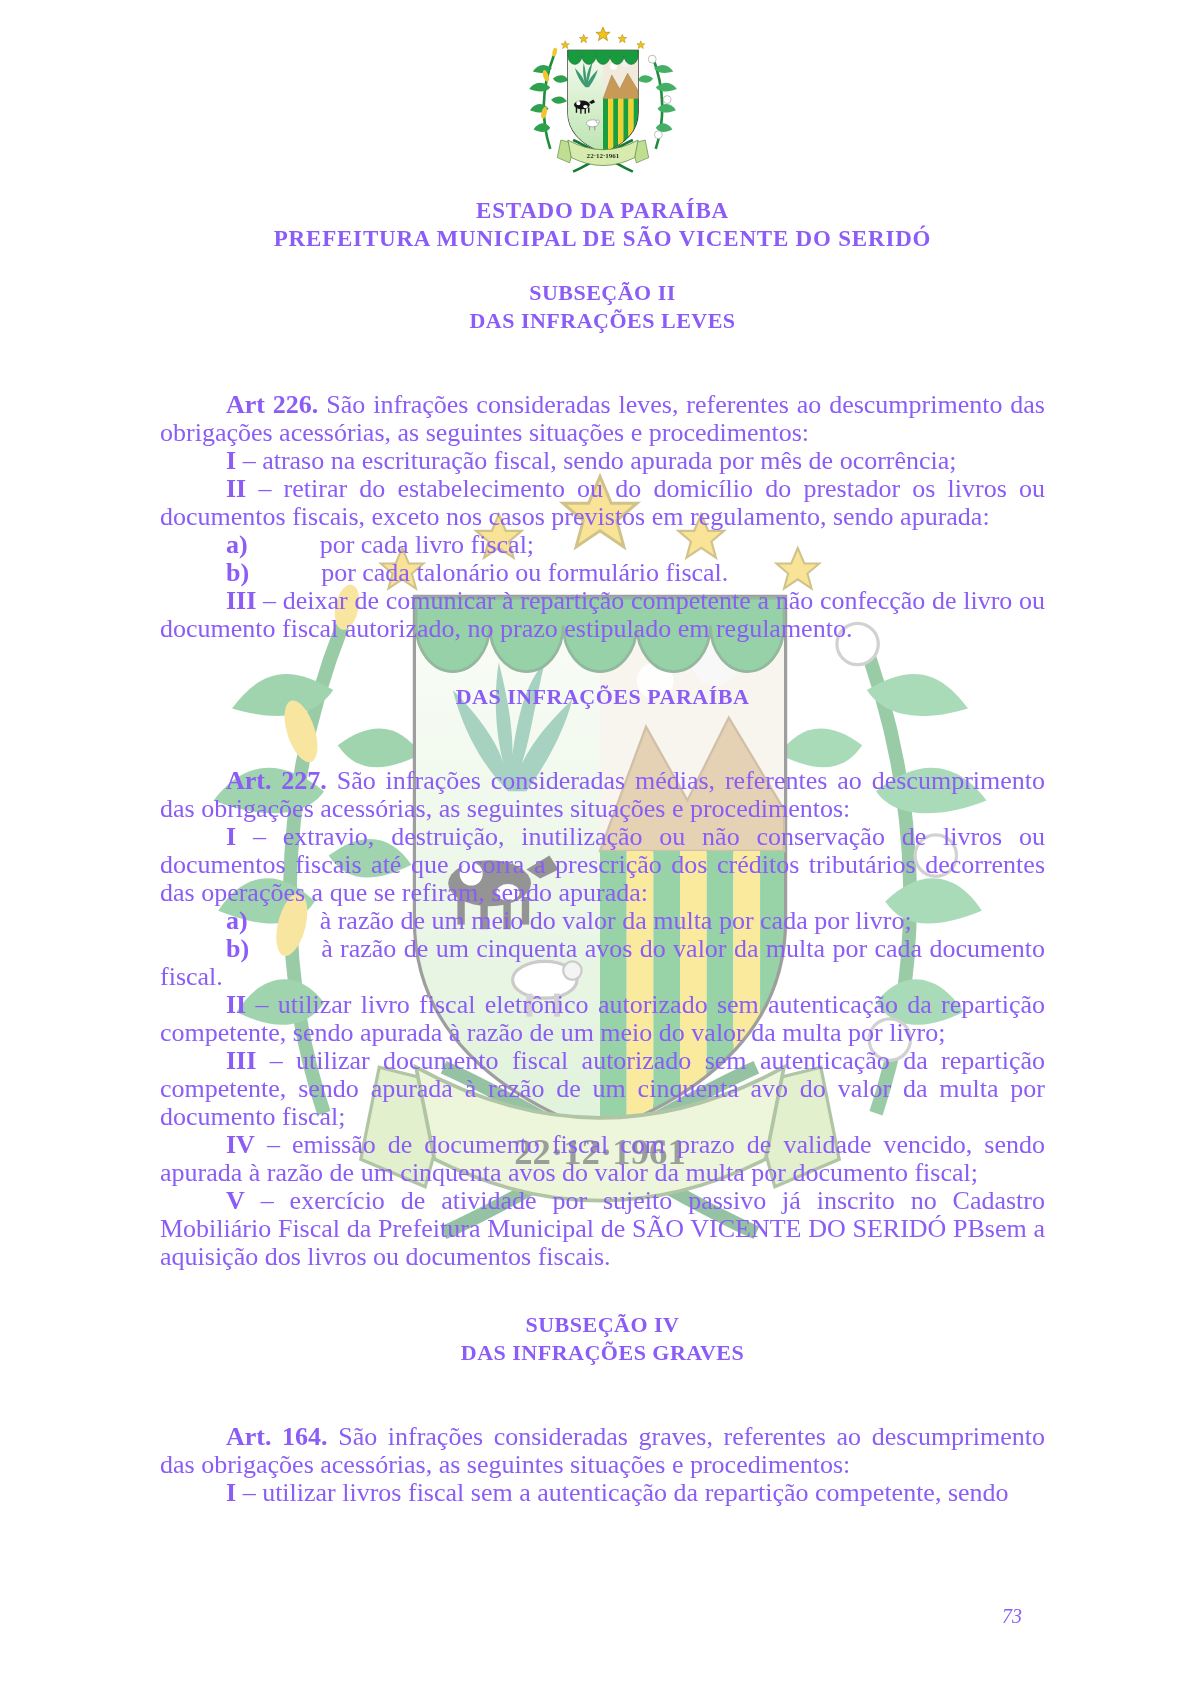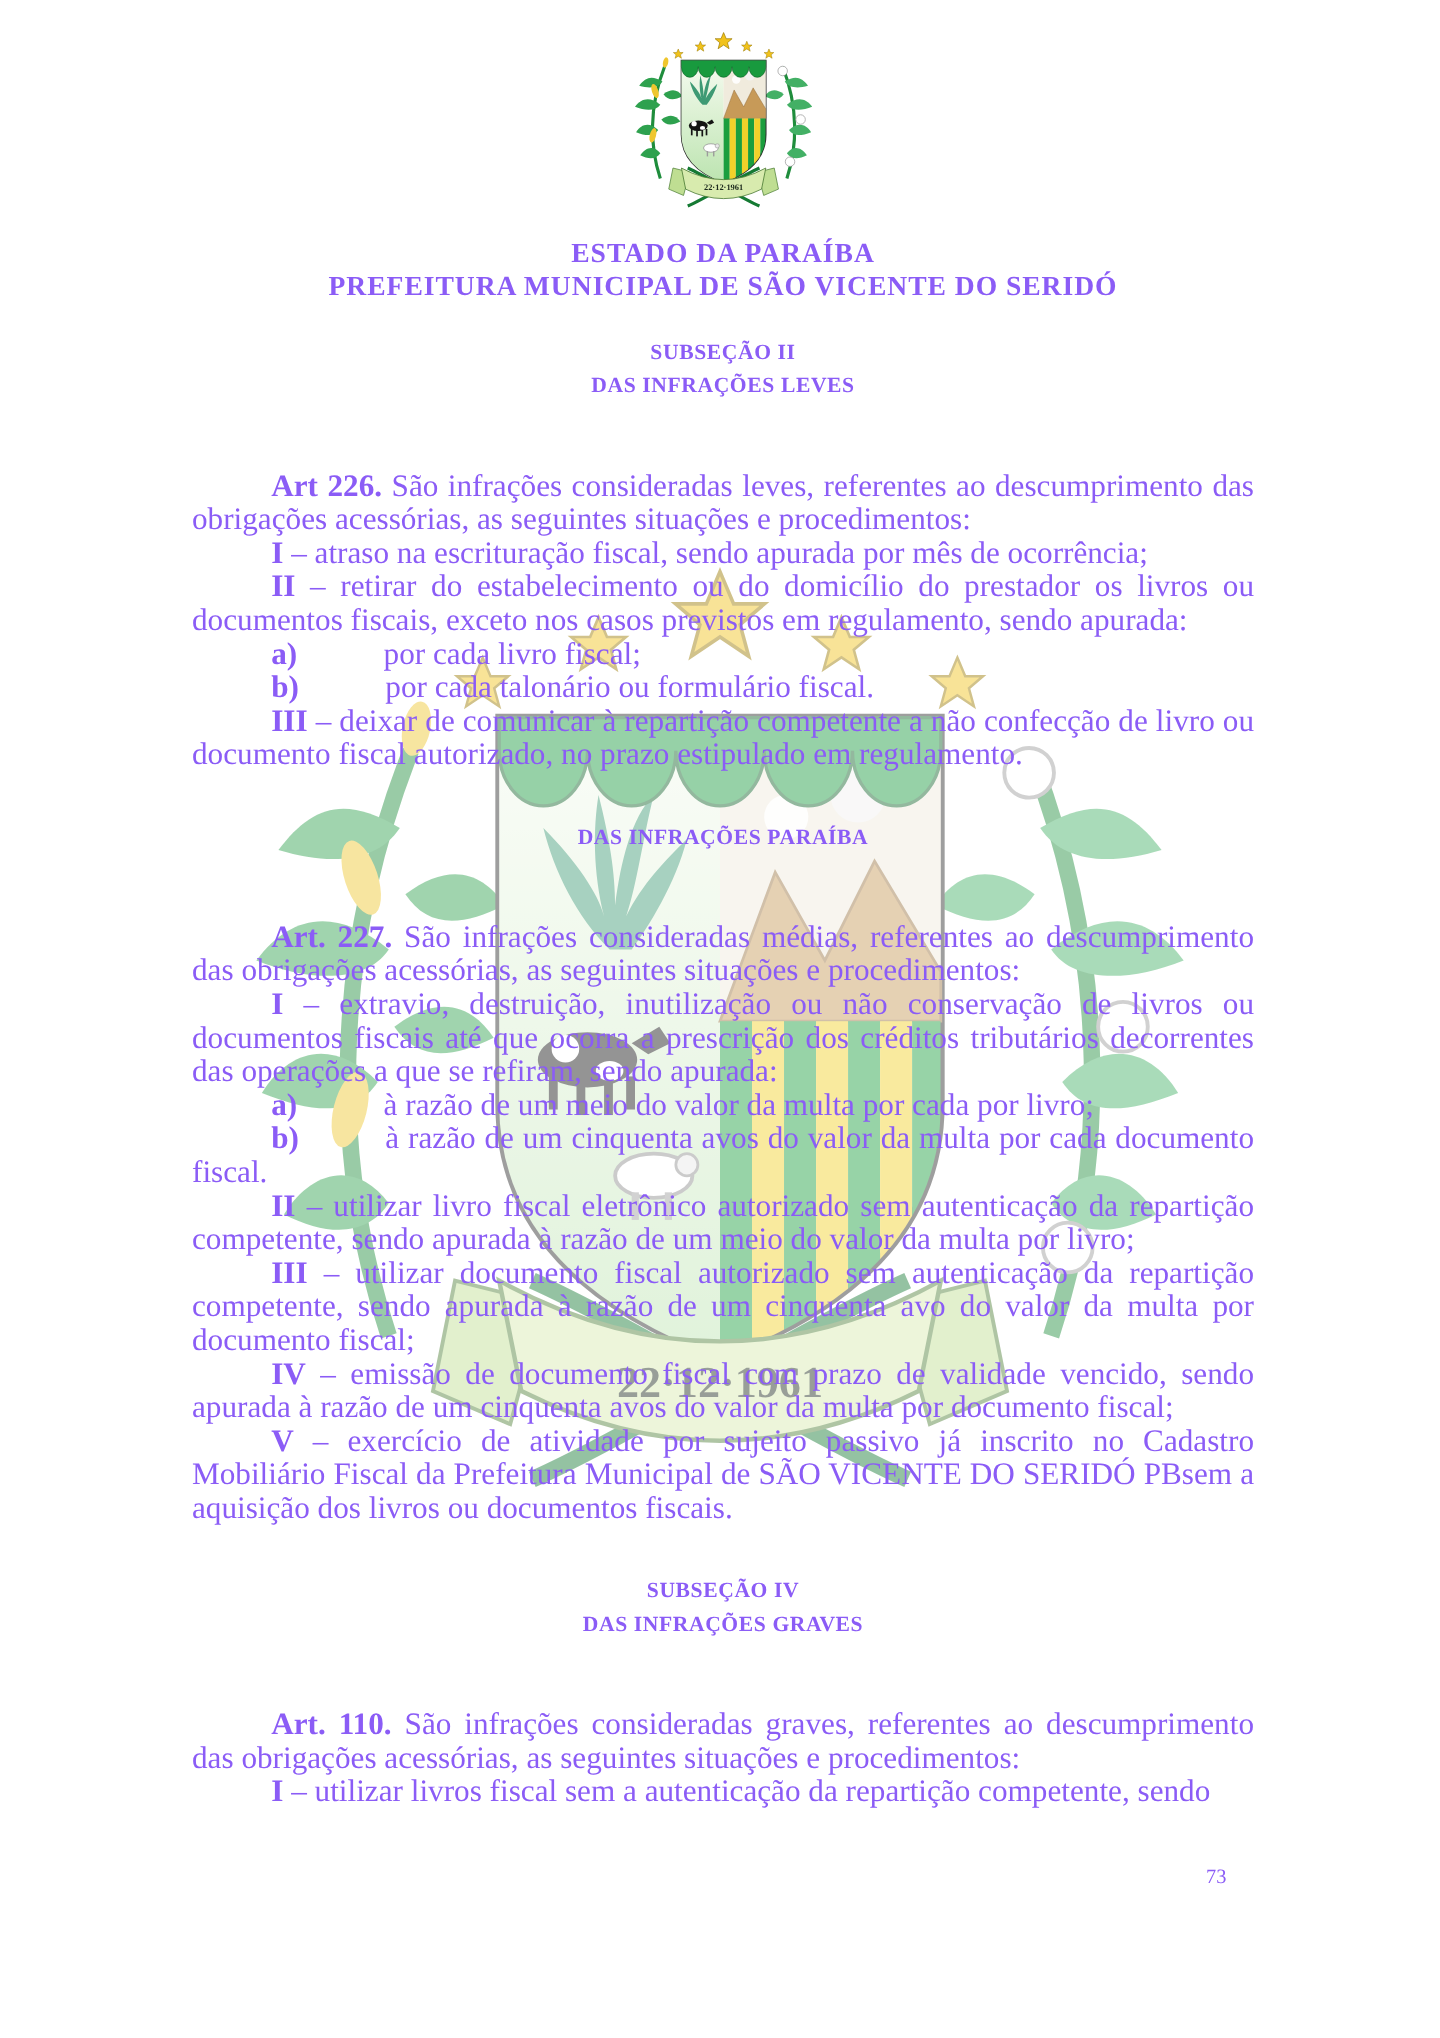--- a/index.html
+++ b/index.html
@@ -29,34 +29,34 @@
   .header { margin-top:6px; }
   .header-line {
     text-align:center; font-weight:bold;
     font-size:23px; line-height:28px; letter-spacing:0.8px;
     white-space:nowrap;
   }
   .sh { margin-top:40px; }
   .sh.first { margin-top:26px; }
   .section-title {
     margin:0; text-align:center; font-weight:bold;
-    font-size:18px; line-height:28px; letter-spacing:0.5px;
+    font-size:22px; line-height:28px; letter-spacing:0.5px;
   }
   .para {
     margin:0;
     font-size:26px; line-height:28px;
     text-align:justify; text-indent:66px;
     hyphens:none;
   }
   .para.art { margin-top:56px; }
   .para .lead { font-weight:bold; }
   .tab { display:inline-block; width:72px; }
   .page-num {
-    position:absolute; top:1550px; right:178px;
-    font-size:17px; line-height:28px; z-index:1;
+    position:absolute; top:1602px; right:178px;
+    font-size:20px; line-height:28px; z-index:1;font-style:italic;
   }
 </style>
 </head>
 <body>
 
 <div class="page">
 
   <div class="content">
 
     <svg class="logo" viewBox="0 0 200 190" aria-hidden="true">
@@ -177,21 +177,21 @@
       <p class="para"><span class="lead">III</span><span> – utilizar documento fiscal autorizado sem autenticação da repartição competente, sendo apurada à razão de um cinquenta avo do valor da multa por documento fiscal;</span></p>
       <p class="para"><span class="lead">IV</span><span> – emissão de documento fiscal com prazo de validade vencido, sendo apurada à razão de um cinquenta avos do valor da multa por documento fiscal;</span></p>
       <p class="para"><span class="lead">V</span><span> – exercício de atividade por sujeito passivo já inscrito no Cadastro Mobiliário Fiscal da Prefeitura Municipal de SÃO VICENTE DO SERIDÓ PBsem a aquisição dos livros ou documentos fiscais.</span></p>
     </section>
 
     <section>
       <div class="sh">
         <h2 class="section-title">SUBSEÇÃO IV</h2>
         <h2 class="section-title">DAS INFRAÇÕES GRAVES</h2>
       </div>
-      <p class="para art"><span class="lead">Art. 110.</span><span> São infrações consideradas graves, referentes ao descumprimento das obrigações acessórias, as seguintes situações e procedimentos:</span></p>
+      <p class="para art"><span class="lead">Art. 164.</span><span> São infrações consideradas graves, referentes ao descumprimento das obrigações acessórias, as seguintes situações e procedimentos:</span></p>
       <p class="para"><span class="lead">I</span><span> – utilizar livros fiscal sem a autenticação da repartição competente, sendo</span></p>
     </section>
 
   </div>
 
   <svg class="watermark" viewBox="0 0 200 190" aria-hidden="true">
     <use href="#crest"></use>
   </svg>
 
   <div class="page-num">73</div>

